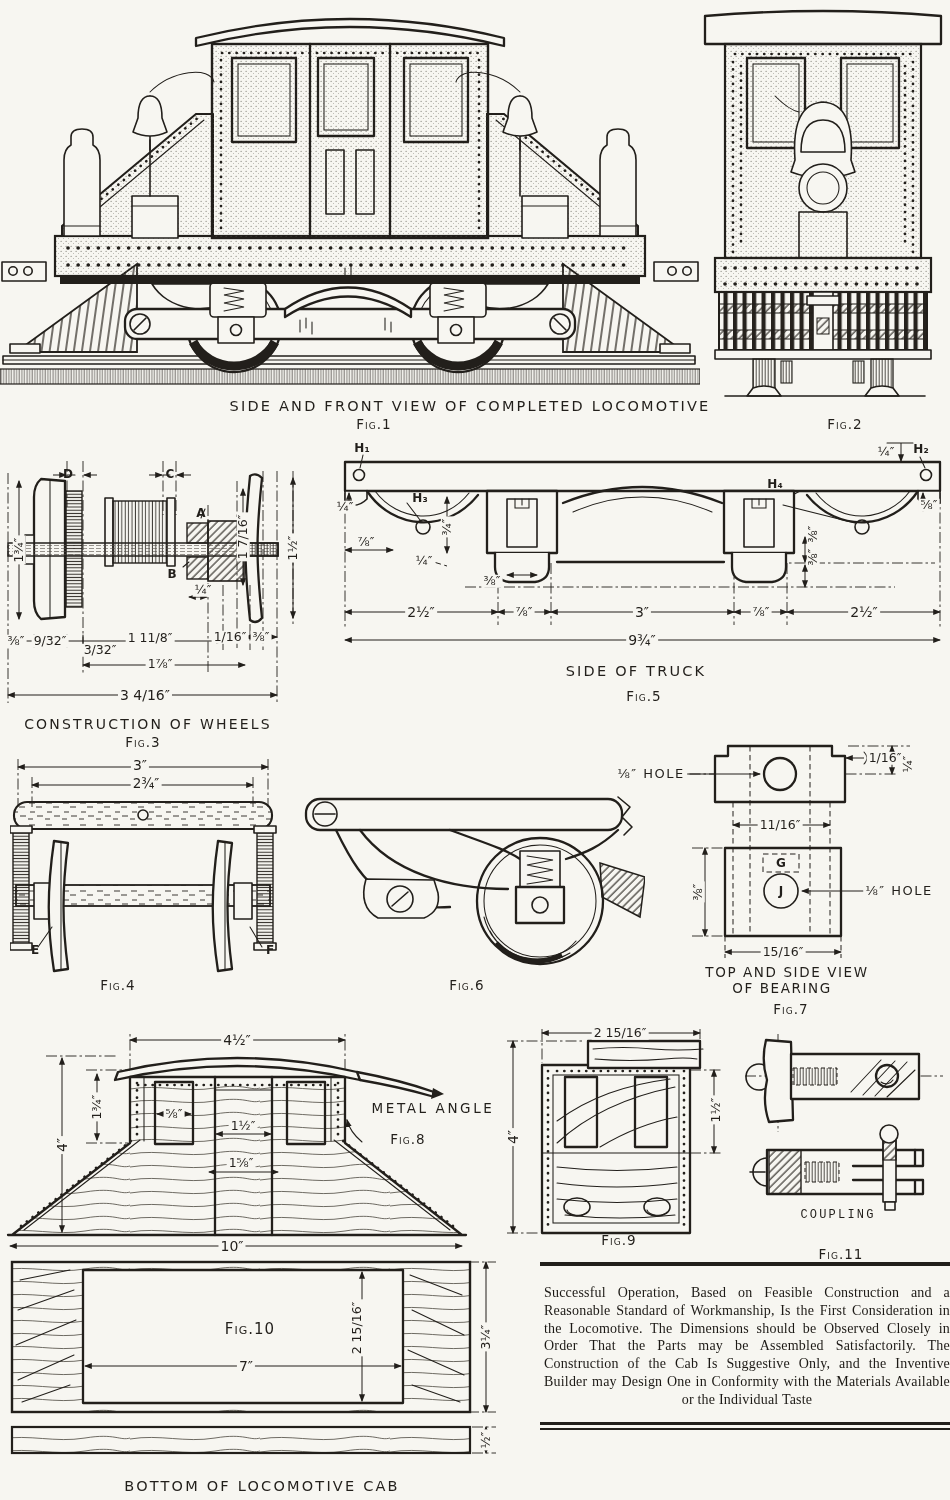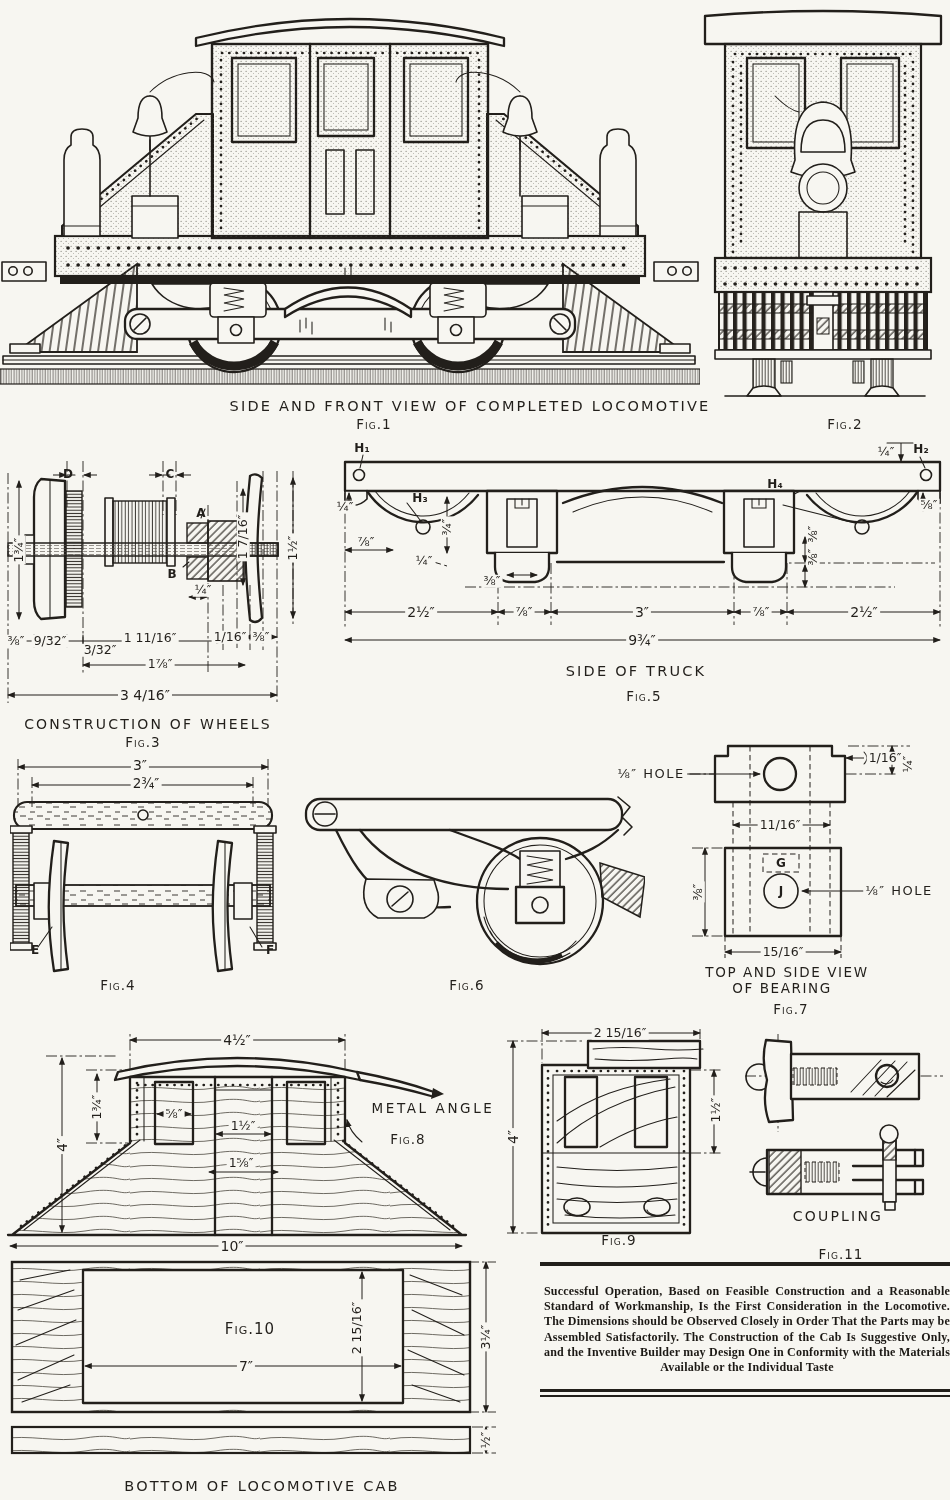--- a/index.html
+++ b/index.html
@@ -22,22 +22,22 @@
           color:var(--ink);white-space:nowrap;background:var(--paper);padding:0 2px;line-height:1;}
   .dimlab.v{transform:translate(-50%,-50%) rotate(-90deg);}
   .dimlab.big{font-size:12px;font-weight:bold;background:none;}
   .cap{position:absolute;transform:translateX(-50%);font-family:"DejaVu Sans",sans-serif;
        font-size:14.5px;letter-spacing:2.2px;white-space:nowrap;color:var(--ink);}
   .figlab{position:absolute;transform:translateX(-50%);font-family:"DejaVu Sans",sans-serif;
        font-size:13.5px;font-weight:500;letter-spacing:1px;font-variant:small-caps;white-space:nowrap;color:var(--ink);}
   .note{position:absolute;left:540px;top:1262px;width:412px;}
   .rule{height:4px;background:var(--ink);}
   .rule.thin{height:2px;margin-top:3px;}
-  .note p{margin:18px 2px 14px 4px;font-family:"Liberation Serif",serif;font-weight:bold;
-          font-size:12px;line-height:1.27;text-align:justify;text-align-last:center;
+  .note p{margin:18px 2px 14px 4px;font-family:"Liberation Serif",serif;font-weight:normal;
+          font-size:14px;line-height:1.27;text-align:justify;text-align-last:center;
           color:#1c1915;letter-spacing:0.2px;}
 </style>
 </head>
 <body>
 
 <div id="page">
 
   <div class="fig" style="left:0;top:0;width:700px;height:398px">
   <svg width="700" height="398" viewBox="0 0 700 398">
     <defs>
@@ -561,37 +561,37 @@
   <div class="cap" style="left:636px;top:663px;">SIDE OF TRUCK</div>
   <div class="figlab" style="left:644px;top:688px;">Fig.5</div>
   <div class="figlab" style="left:118px;top:977px;">Fig.4</div>
   <div class="figlab" style="left:467px;top:977px;">Fig.6</div>
   <div class="cap" style="left:787px;top:964px;font-size:13.5px;letter-spacing:1.6px;">TOP AND SIDE VIEW</div>
   <div class="cap" style="left:782px;top:980px;font-size:13.5px;letter-spacing:1.6px;">OF BEARING</div>
   <div class="figlab" style="left:791px;top:1001px;">Fig.7</div>
   <div class="cap" style="left:433px;top:1100px;font-size:13.5px;letter-spacing:2.6px;">METAL ANGLE</div>
   <div class="figlab" style="left:408px;top:1131px;">Fig.8</div>
   <div class="figlab" style="left:619px;top:1232px;">Fig.9</div>
-  <div class="cap" style="left:838px;top:1208px;font-size:14px;">COUPLING</div>
+  <div class="cap" style="left:838px;top:1208px;font-size:12px;font-family:Liberation Mono, monospace;">COUPLING</div>
   <div class="figlab" style="left:841px;top:1234px;margin-top:12px;">Fig.11</div>
   <div class="figlab" style="left:250px;top:1320px;font-size:15px;">Fig.10</div>
   <div class="cap" style="left:262px;top:1478px;">BOTTOM OF LOCOMOTIVE CAB</div>
 
   <div class="dimlab big" style="left:68px;top:474px;">D</div>
   <div class="dimlab big" style="left:170px;top:474px;">C</div>
   <div class="dimlab big" style="left:201px;top:513px;">A</div>
   <div class="dimlab big" style="left:172px;top:574px;">B</div>
   <div class="dimlab v" style="left:19px;top:550px;">1¾″</div>
   <div class="dimlab v" style="left:243px;top:537px;">1 7/16″</div>
   <div class="dimlab v" style="left:293px;top:548px;">1½″</div>
   <div class="dimlab" style="left:203px;top:590px;">¼″</div>
   <div class="dimlab" style="left:16px;top:641px;">⅜″</div>
   <div class="dimlab" style="left:50px;top:641px;">9/32″</div>
   <div class="dimlab" style="left:90px;top:650px;margin-left:10px;">3/32″</div>
-  <div class="dimlab" style="left:150px;top:638px;">1 11/16″</div>
+  <div class="dimlab" style="left:150px;top:638px;">1 11/8″</div>
   <div class="dimlab" style="left:160px;top:664px;">1⅞″</div>
   <div class="dimlab" style="left:230px;top:637px;">1/16″</div>
   <div class="dimlab" style="left:261px;top:637px;">⅜″</div>
   <div class="dimlab" style="left:145px;top:695px;font-size:14px;">3 4/16″</div>
 
   <div class="dimlab big" style="left:362px;top:448px;">H₁</div>
   <div class="dimlab big" style="left:921px;top:449px;">H₂</div>
   <div class="dimlab" style="left:886px;top:452px;">¼″</div>
   <div class="dimlab big" style="left:404px;top:498px;margin-left:16px;">H₃</div>
   <div class="dimlab big" style="left:775px;top:484px;text-align:center;">H₄</div>

